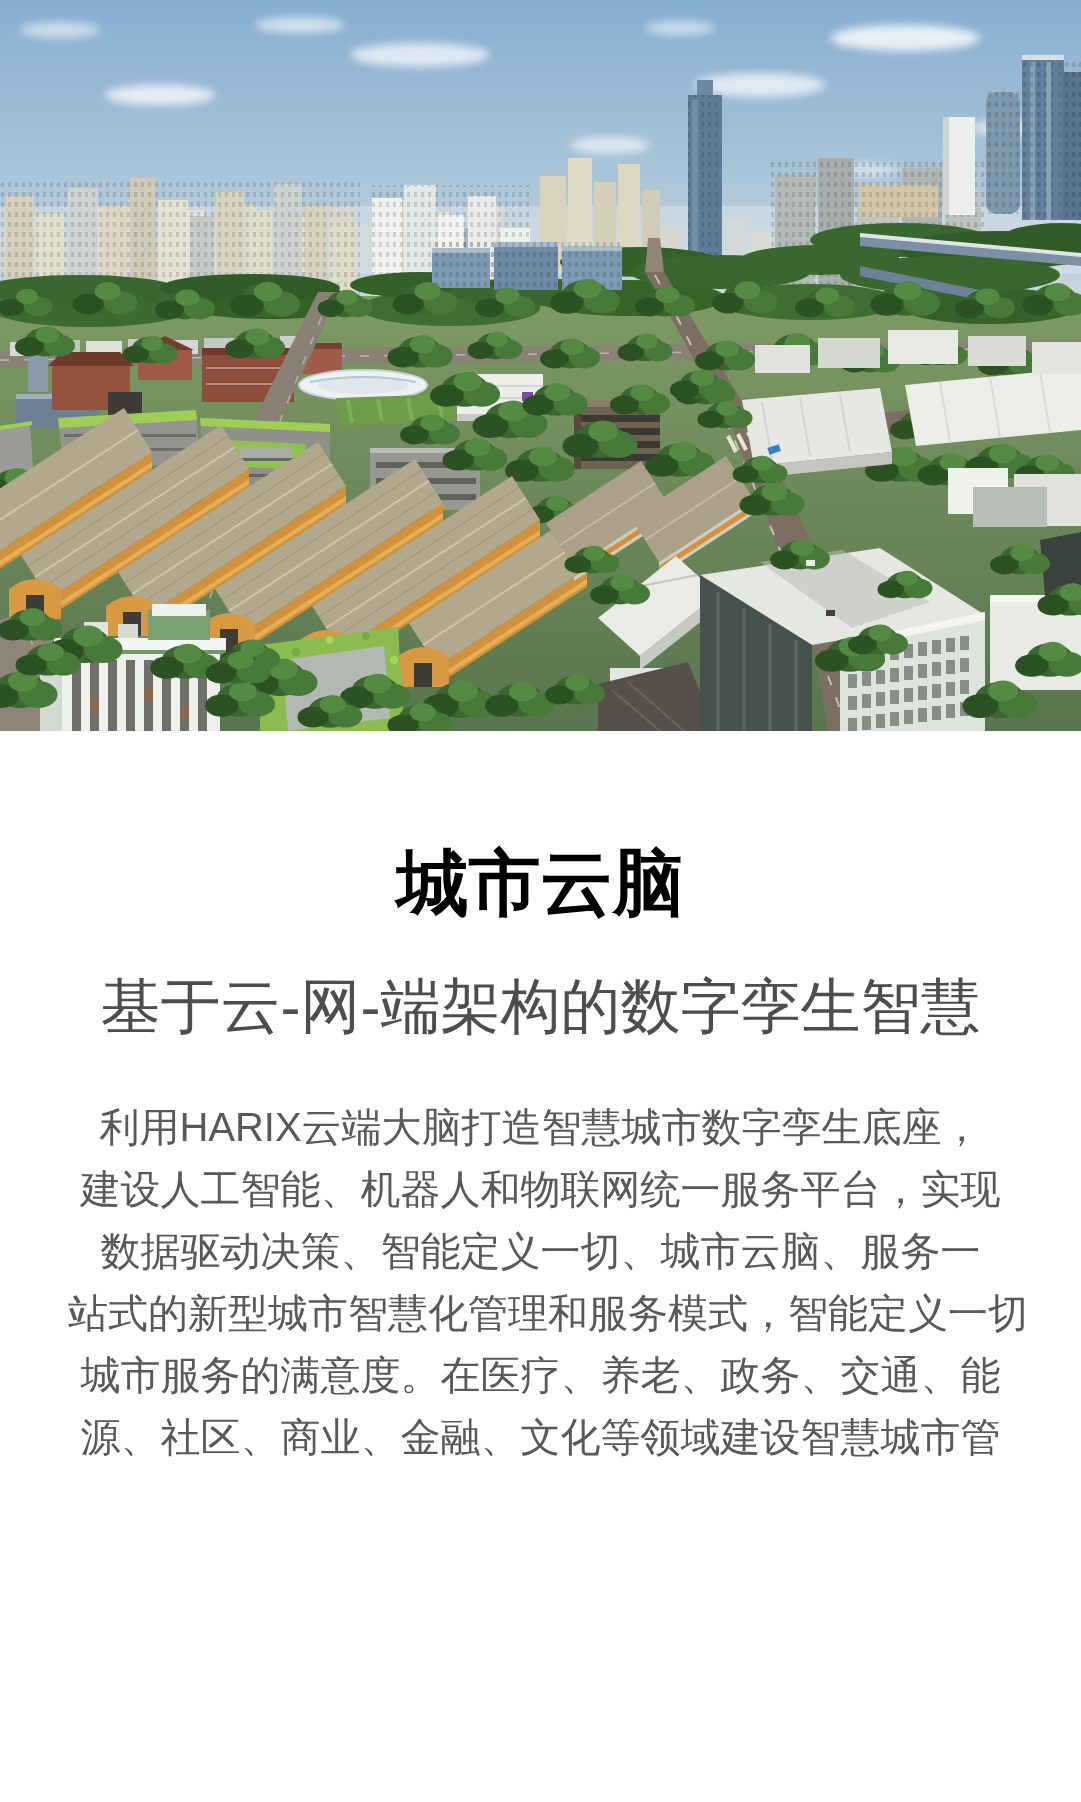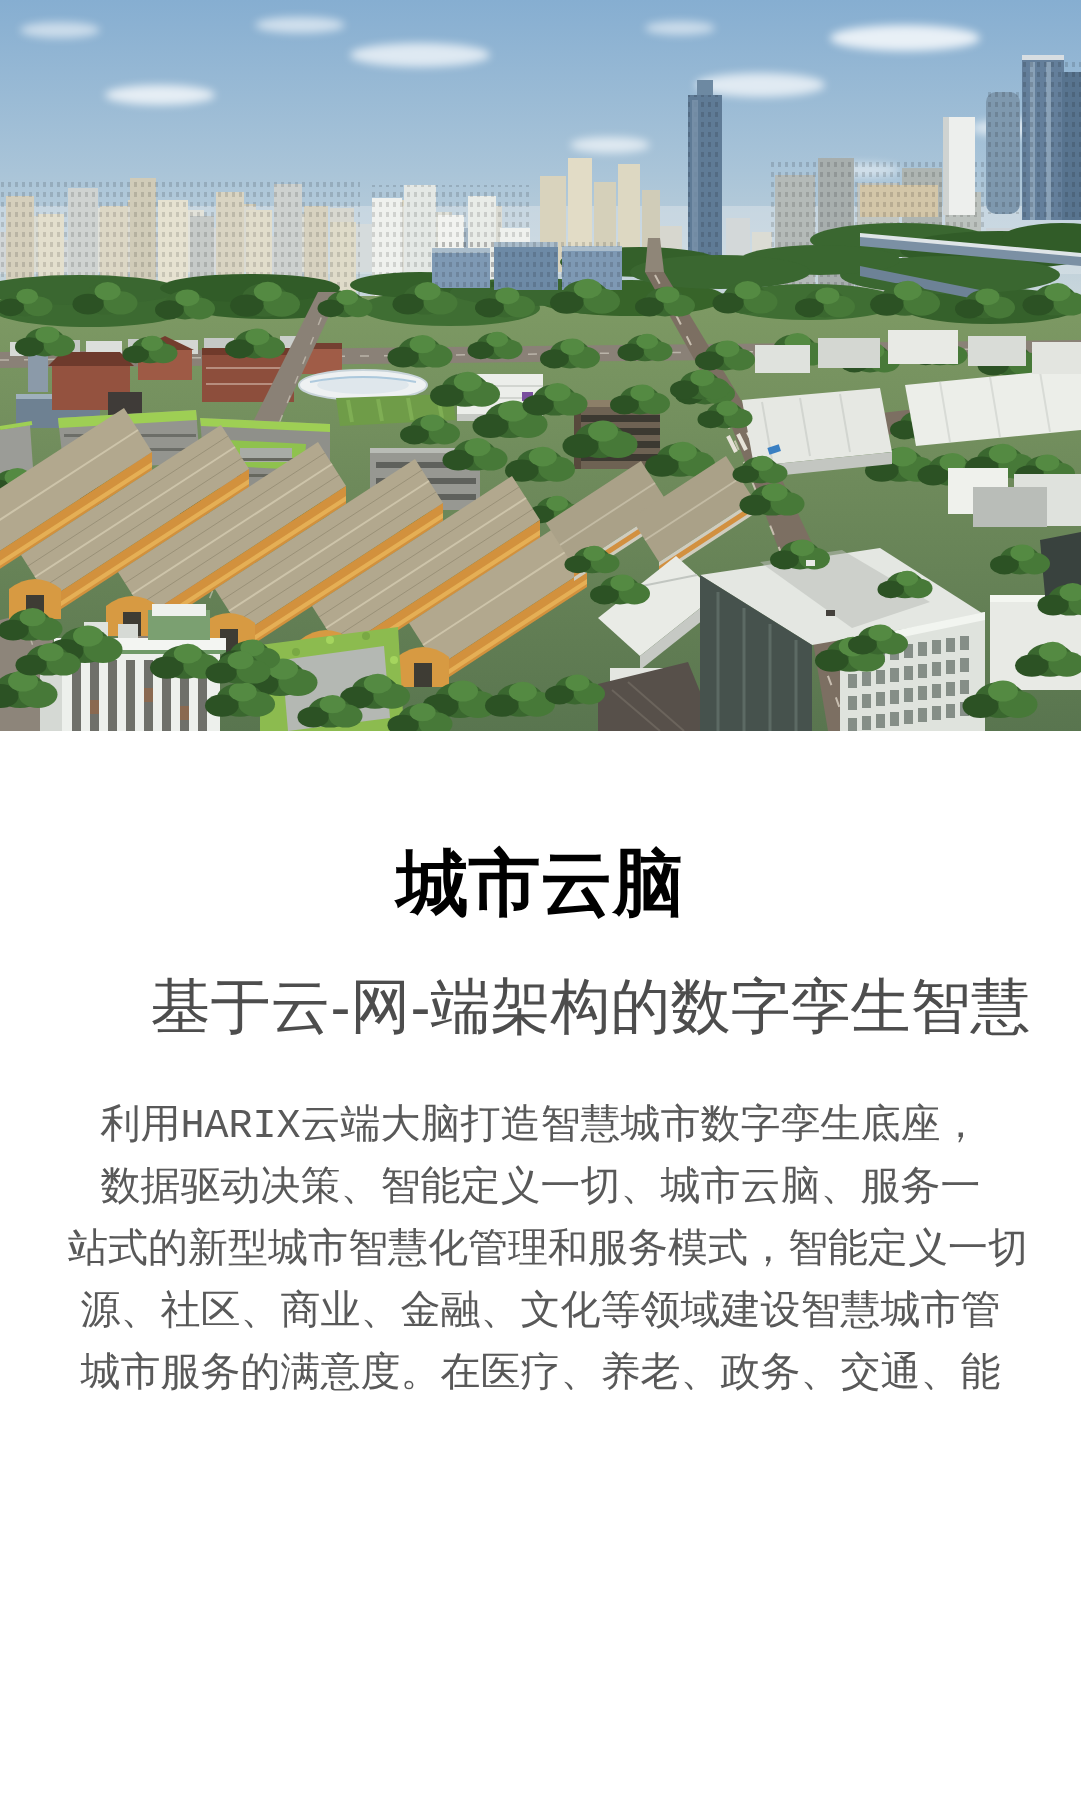--- a/index.html
+++ b/index.html
@@ -1,23 +1,23 @@
 <!DOCTYPE html>
 <html><head>
 <meta charset="utf-8">
 <style>
   html,body{margin:0;padding:0;background:#ffffff;}
   .page{position:relative;width:1081px;height:1802px;background:#ffffff;overflow:hidden;
         font-family:"Liberation Sans",sans-serif;}
   .hero{width:1081px;height:731px;overflow:hidden;}
   .hero svg{display:block;}
   .title{margin:112px 0 8px 0;text-align:center;font-size:72px;line-height:1.12;font-weight:600;}
-  .subtitle{margin:44px auto 0;width:980px;text-align:right;font-size:60px;line-height:78px;font-weight:500;}
+  .subtitle{margin:44px auto 0;width:980px;text-align:center;font-size:60px;line-height:78px;font-weight:500;}
   .subtitle .line{display:block;}
-  .body-text{margin:50px auto 0;width:945px;text-align:center;font-size:40px;line-height:62px;font-weight:400;font-family:Liberation Mono, monospace;}
+  .body-text{margin:50px auto 0;width:945px;text-align:center;font-size:40px;line-height:62px;font-weight:400;}
   .body-line{display:block;white-space:nowrap;}
 </style>
 </head>
 <body>
 
 <div class="page">
 
   <div class="hero">
   <svg width="1081" height="731" viewBox="0 0 1081 731" xmlns="http://www.w3.org/2000/svg">
     <defs>
@@ -559,19 +559,20 @@
   </div>
 
   <h1 class="title" style="color: rgb(0, 0, 0);">城市云脑</h1>
 
   <h2 class="subtitle" style="color: rgb(77, 77, 77);">
     <span class="line">基于云-网-端架构的数字孪生智慧</span>
   </h2>
 
   <div class="body-text" style="color: rgb(89, 89, 89);">
     <span class="body-line">利用HARIX云端大脑打造智慧城市数字孪生底座，</span>
+    <span class="body-line">建设人工智能、机器人和物联网统一服务平台，实现</span>
     <span class="body-line">数据驱动决策、智能定义一切、城市云脑、服务一</span>
     <span class="body-line">站式的新型城市智慧化管理和服务模式，智能定义一切</span>
+    <span class="body-line">城市服务的满意度。在医疗、养老、政务、交通、能</span>
     <span class="body-line">源、社区、商业、金融、文化等领域建设智慧城市管</span>
-    <span class="body-line">城市服务的满意度。在医疗、养老、政务、交通、能</span>
   </div>
 
 </div>
 
 </body></html>

